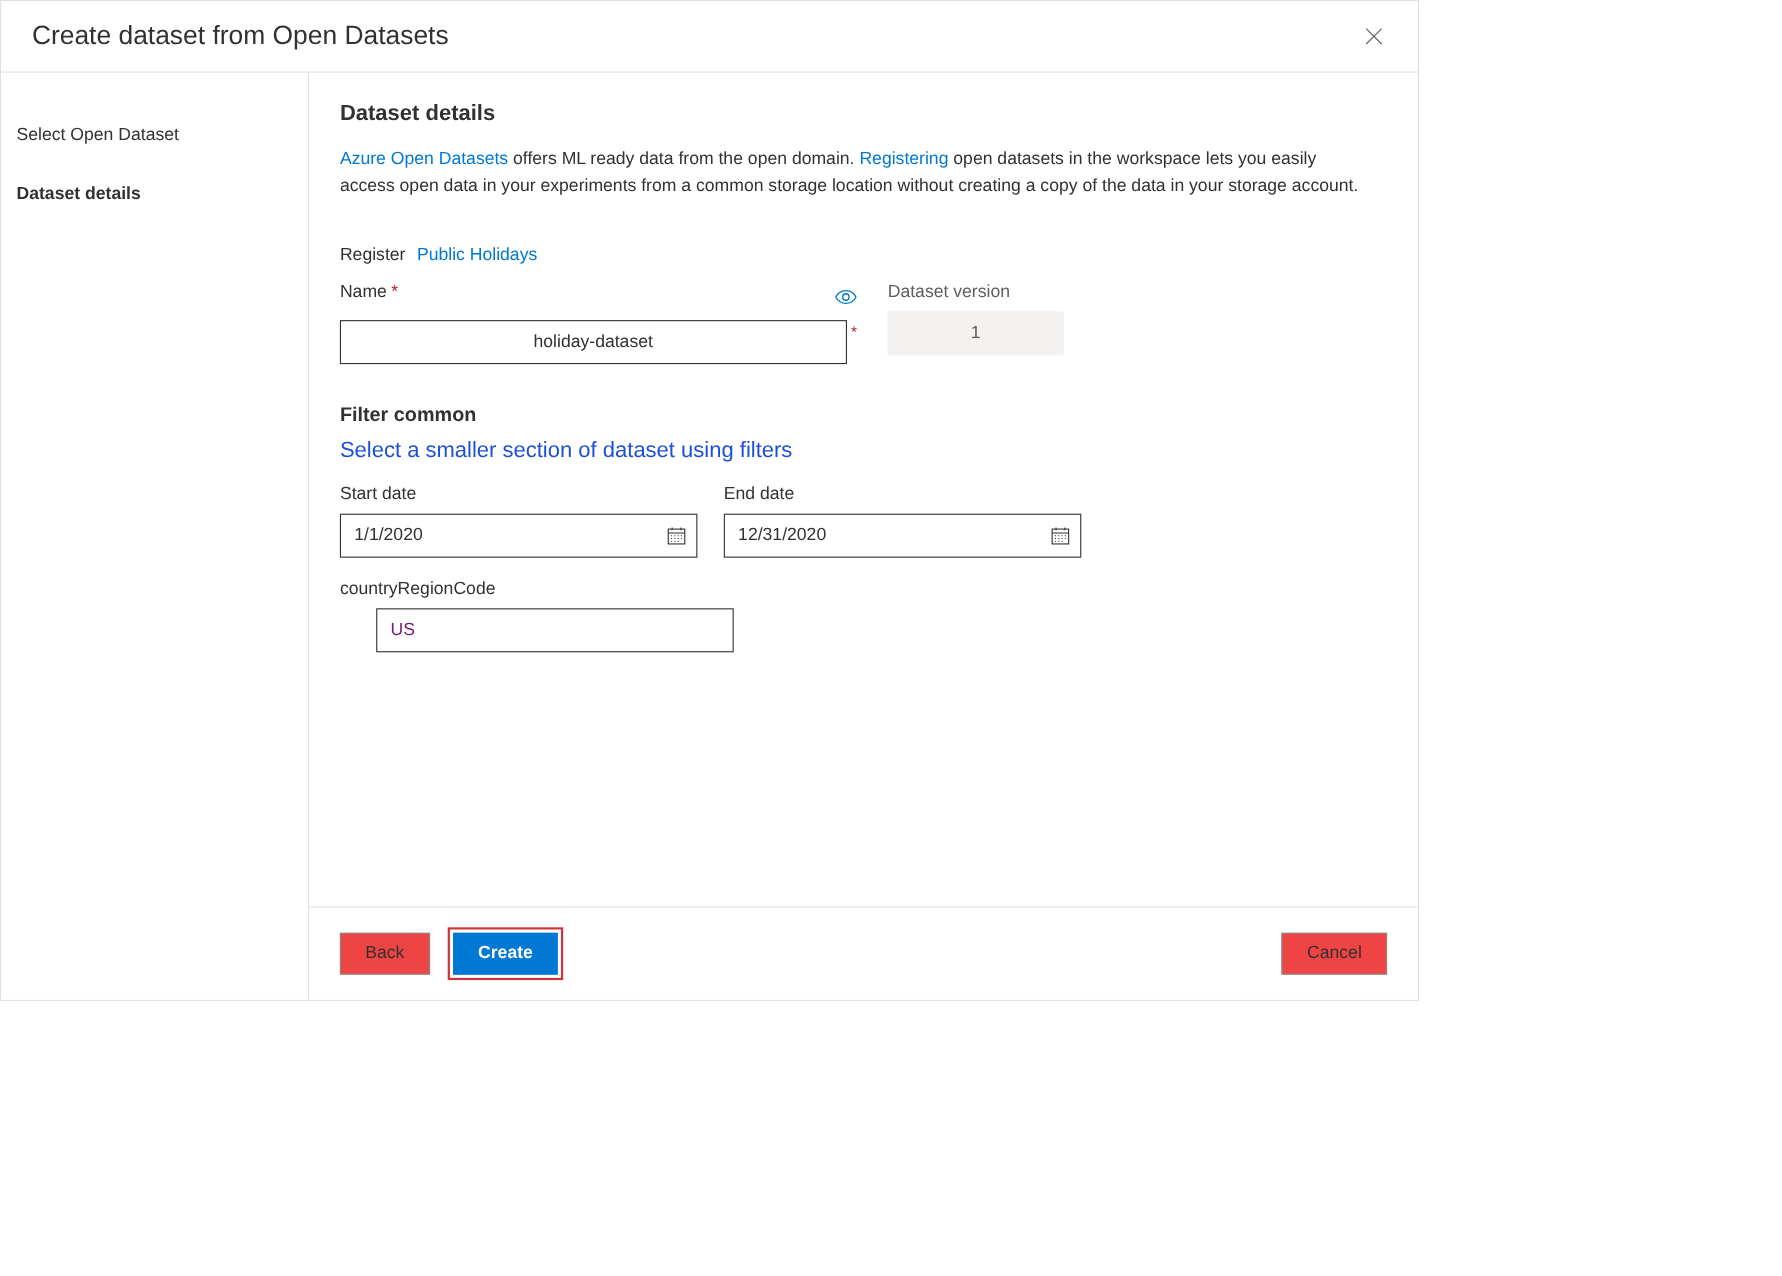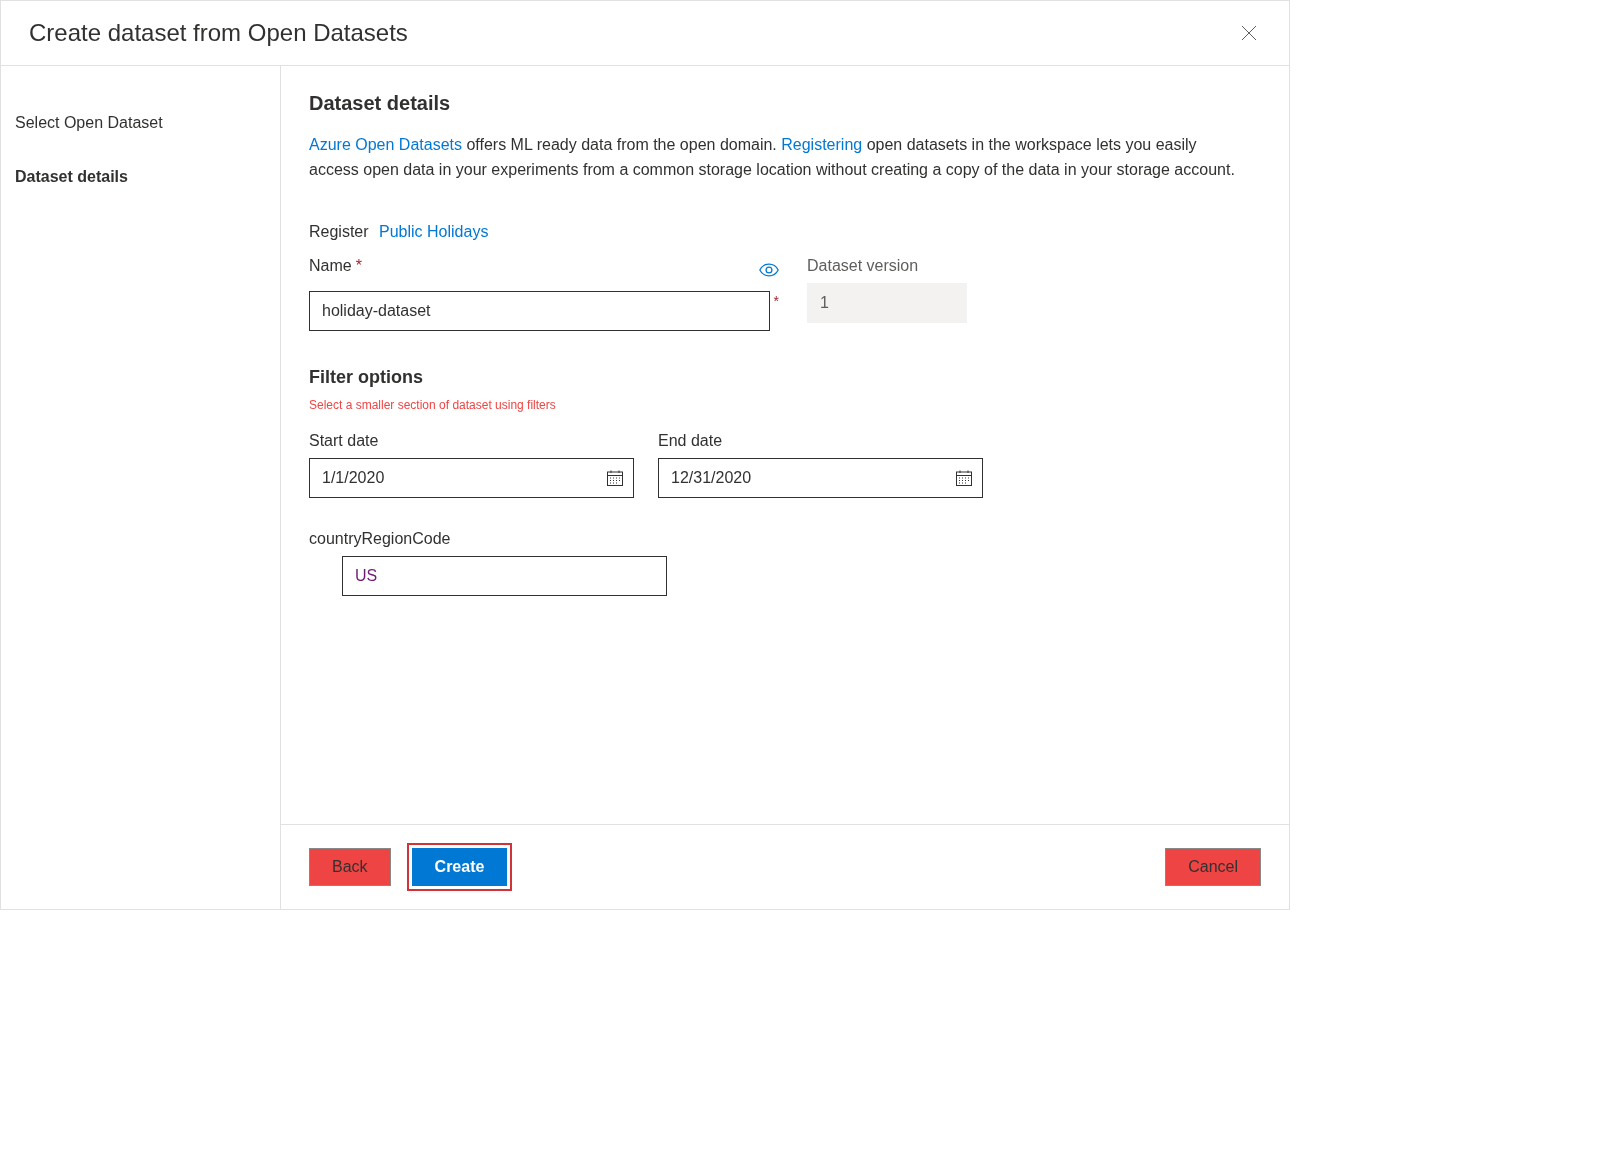--- a/index.html
+++ b/index.html
@@ -153,20 +153,21 @@
     }
     .text-input {
       height: 40px;
       border: 1px solid #323130;
       padding: 0 12px;
       font-size: 16px;
       font-family: inherit;
       color: #323130;
       background: #fff;
       outline: none;
+      text-align: center;
     }
     .text-input.name-input {
       width: 470px;
     }
     .text-input.disabled {
       background: #f3f2f1;
       border: 1px solid #f3f2f1;
       color: #605e5c;
       width: 160px;
     }
@@ -176,28 +177,28 @@
       font-size: 14px;
       align-self: flex-start;
       margin-top: 2px;
     }
     .sub-section-title {
       font-size: 18px;
       font-weight: 600;
       margin-bottom: 10px;
     }
     .sub-section-desc {
-      font-size: 12px;
-      color: #ef4444;
+      font-size: 20px;
+      color: #1d4ed8;
       margin-bottom: 20px;
     }
     .date-row {
       display: flex;
       gap: 24px;
-      margin-bottom: 32px;
+      margin-bottom: 20px;
     }
     .date-group {
       display: flex;
       flex-direction: column;
     }
     .date-input-wrap {
       position: relative;
       width: 325px;
     }
     .date-input {
@@ -330,21 +331,21 @@
               <span class="side-star">*</span>
             </div>
           </div>
 
           <div class="form-group">
             <div class="form-label muted">Dataset version</div>
             <input class="text-input disabled" type="text" disabled="" value="1" style="">
           </div>
         </div>
 
-        <div class="sub-section-title">Filter options</div>
+        <div class="sub-section-title">Filter common</div>
         <div class="sub-section-desc">Select a smaller section of dataset using filters</div>
 
         <div class="date-row">
           <div class="date-group">
             <div class="form-label">Start date</div>
             <div class="date-input-wrap">
               <input class="date-input" type="text" value="1/1/2020" style="">
               <span class="calendar-icon">
                 <svg viewBox="0 0 18 18" fill="none" stroke="currentColor" stroke-width="1">
                   <rect x="1.5" y="3" width="15" height="13.5"></rect>

